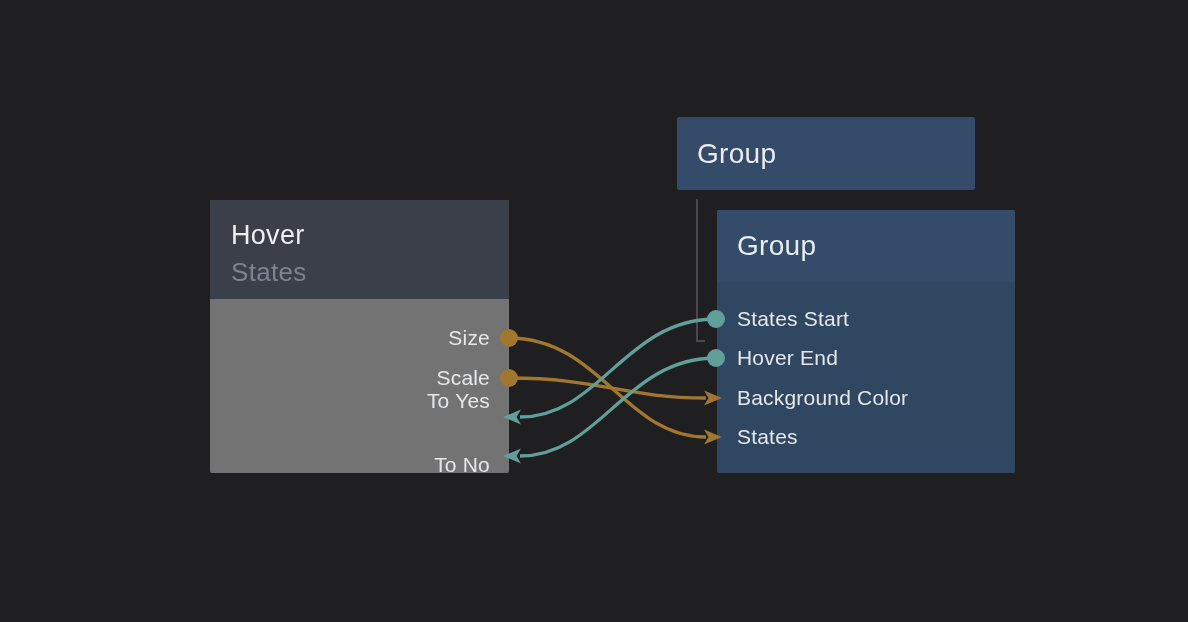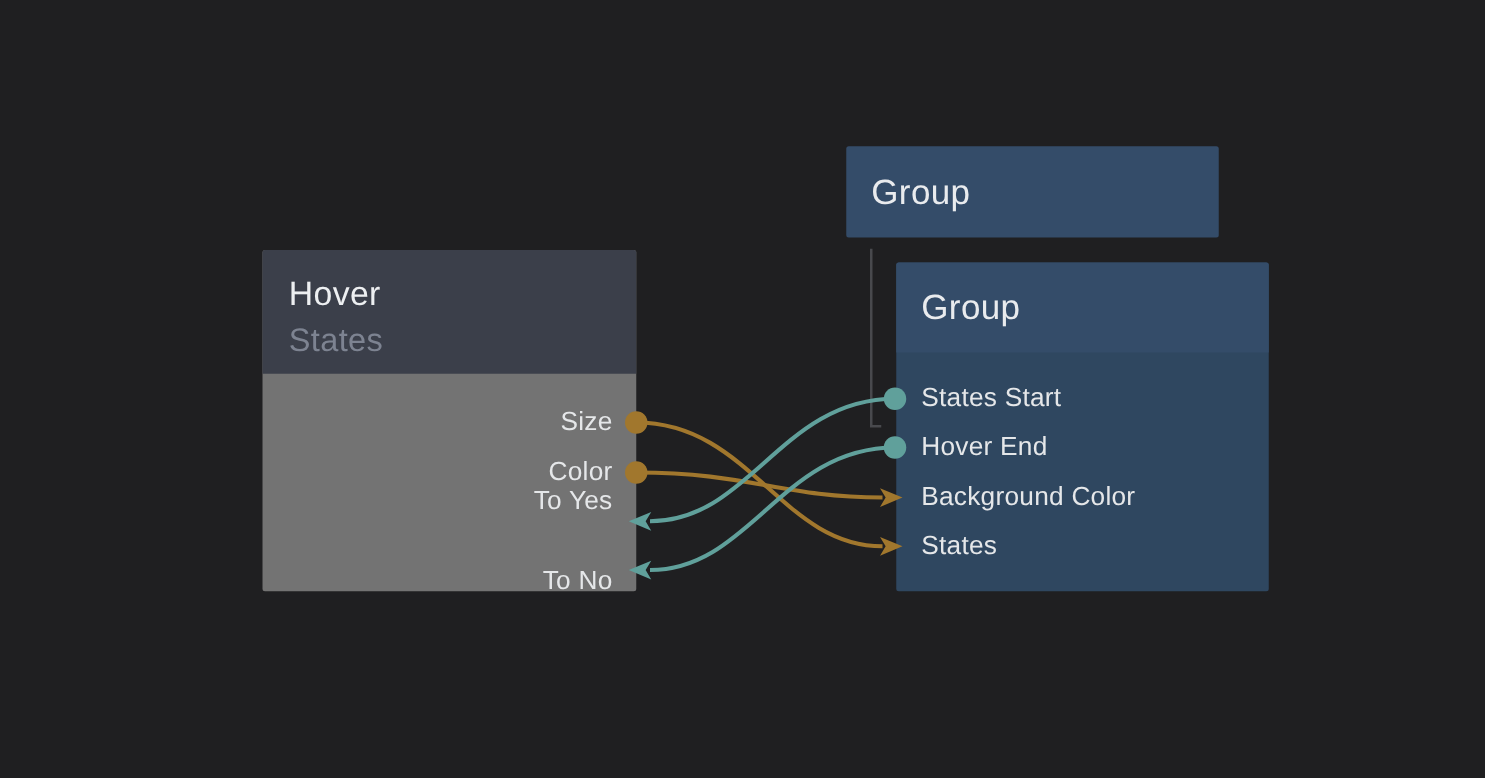--- a/index.html
+++ b/index.html
@@ -109,21 +109,21 @@
 
   <div class="node node-hover">
     <div class="node-header">
       <div class="node-title">Hover</div>
       <div class="node-subtitle">States</div>
     </div>
     <div class="port align-right" style="top:123px">
       <span>Size</span>
     </div>
     <div class="port align-right" style="top:163px">
-      <span>Color</span>
+      <span>Scale</span>
     </div>
     <div class="port align-right" style="top:186px">
       <span>To Yes</span>
     </div>
     <div class="port align-right" style="top:250px">
       <span>To No</span>
     </div>
   </div>
 
   <div class="node node-group-collapsed">

